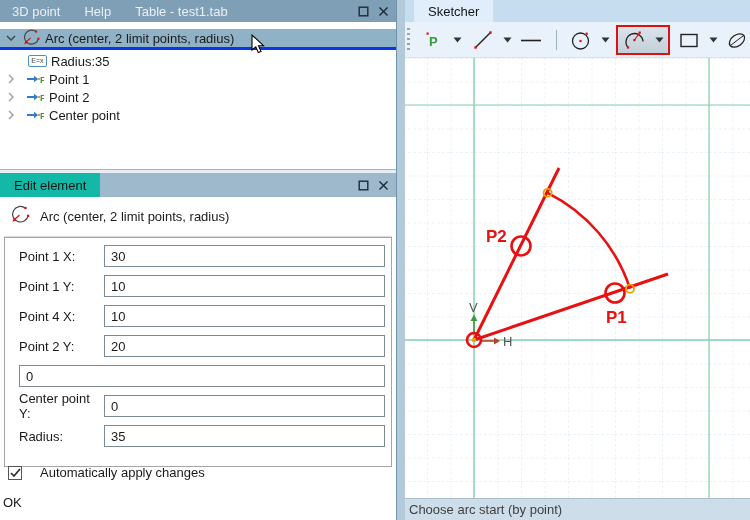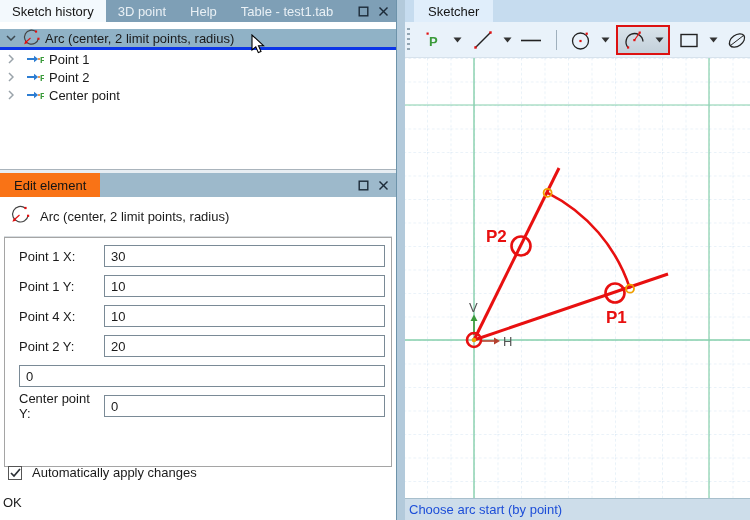--- a/index.html
+++ b/index.html
@@ -25,31 +25,31 @@
   .slot-icon { width:18px; display:flex; justify-content:center; align-items:center; margin-right:5px; }
   .trow.radius-row { margin-left:28px; margin-top:2px; }
   .trow.point-row { padding-left:8px; }
   .point-chev { width:10px; margin-right:8px; display:flex; align-items:center; }
   .expr-icon { width:19px; height:12px; border:1px solid #4a8fc2; border-radius:2px; background:#fff;
     font-size:7px; line-height:10px; text-align:center; color:#444; margin-right:4px; }
 
   
   .edit-panel { position:absolute; left:0; top:173px; width:396px; height:347px; }
   .edit-titlebar { height:24px; background:#9db9cb; display:flex; align-items:stretch; }
-  .edit-tab { background:#f97316; display:flex; align-items:center; padding:0 14px; color:#141414; }
+  .edit-tab { background:#14b8a6; display:flex; align-items:center; padding:0 14px; color:#141414; }
   .edit-body { background:#fff; height:323px; position:relative; }
   .edit-header { display:flex; align-items:center; gap:10px; padding:8px 6px 8px 6px; margin:0 4px;
     border-bottom:1px solid #d8dde1; }
   .groupbox { position:absolute; left:4px; top:40px; width:388px; height:230px;
     border:1px solid #a5a5a5; padding:7px 6px 0 14px; }
   .frow { display:flex; align-items:center; height:22px; margin-bottom:8px; }
   .frow label { width:85px; color:#1a1a1a; }
   .fin { flex:1; height:22px; border:1px solid #7a8a96; background:#fff; padding:0 6px;
     font-family:"Liberation Sans","DejaVu Sans",sans-serif; font-size:13px; color:#1a1a1a; outline:none; }
-  .chk-row { position:absolute; left:8px; top:268px; display:flex; align-items:center; gap:10px; }
+  .chk-row { position:absolute; left:8px; top:268px; display:flex; align-items:center; gap:18px; }
   .chk-box { width:14px; height:14px; border:1px solid #555; background:#fff; display:flex;
     align-items:center; justify-content:center; }
   .ok-line { position:absolute; left:3px; top:298px; color:#1a1a1a;text-align:center; }
 
   
   .splitter { position:absolute; left:396px; top:0; width:9px; height:520px;
     background:#b3cadb; border-left:1px solid #6d93aa; }
 
   
   .right-panel { position:absolute; left:405px; top:0; width:345px; height:520px; display:flex; flex-direction:column; }
@@ -60,33 +60,32 @@
     background:repeating-linear-gradient(to bottom,#92a6b3 0 2px,transparent 2px 5px); }
   .tbtn { display:flex; align-items:center; justify-content:center; width:26px; height:28px; }
   .dd { display:flex; align-items:center; margin-left:7px; }
   .tsep { width:1px; height:20px; background:#9fb0bd; margin:0 12px; }
   .arc-sel-box { display:flex; align-items:center; border:2px solid #dd1111; margin-left:6px; padding:0 4px;
     height:30px; background:linear-gradient(to bottom,#d9e3ea,#c3d0da); }
   .ml6 { margin-left:6px; } .ml8 { margin-left:8px; }
 
   .r-canvas { height:441px; background:#fff; border-top:1px solid #d7e2ec; position:relative; }
   .r-status { height:22px; background:#cdddea; border-top:1px solid #a8bfcc; display:flex; align-items:center;
-    padding-left:4px; color:#1d4ed8; }
+    padding-left:4px; color:#404040; }
 
   .cursor { position:absolute; left:251px; top:34px; z-index:50; }
 </style>
 </head>
 <body>
 
 <div id="root">
 
   <div class="left-col">
 
     <div class="tabbar">
-      <div class="tab active">Sketch history</div>
       <div class="tab">3D point</div>
       <div class="tab">Help</div>
       <div class="tab">Table - test1.tab</div>
       <div class="winbtns">
         <span class="winbtn">
           <svg width="11" height="11">
               <rect x="1.2" y="1.2" width="8.6" height="8.6" fill="none" stroke="#1c2b38" stroke-width="1.4"></rect>
             </svg>
         </span>
         <span class="winbtn">
@@ -111,20 +110,24 @@
             <line x1="8.5" y1="9" x2="4" y2="13" stroke="#e11010" stroke-width="1.2"></line>
             <polygon points="2.2,15.2 3.4,11.6 5.8,13.9" fill="#e11010"></polygon>
             <rect x="13" y="1.5" width="2.1" height="2.1" fill="#e11010"></rect>
             <rect x="15.4" y="8.7" width="2.1" height="2.1" fill="#e11010"></rect>
           </svg>
         </span>
         <span>Arc (center, 2 limit points, radius)</span>
       </div>
       <div class="sel-underline"></div>
 
+      <div class="trow radius-row">
+        <span class="expr-icon">E=x</span>
+        <span>Radius:35</span>
+      </div>
 
       <div class="trow point-row">
         <span class="point-chev">
           <svg width="6" height="10">
               <path d="M1,1 L5,5 L1,9" fill="none" stroke="#9aa3aa" stroke-width="1.5"></path>
             </svg>
         </span>
         <span class="slot-icon">
           <svg width="19" height="12">
             <line x1="1" y1="6" x2="8" y2="6" stroke="#2d7dd2" stroke-width="2"></line>
@@ -220,20 +223,24 @@
               <label>Point 2 Y:</label>
             <input class="fin" value="20" style="">
             </div>
           <div class="frow">
             <input class="fin" value="0" style="">
             </div>
           <div class="frow">
               <label>Center point Y:</label>
             <input class="fin" value="0" style="">
             </div>
+          <div class="frow">
+              <label>Radius:</label>
+            <input class="fin" value="35" style="">
+            </div>
         </div>
 
         <div class="chk-row">
           <span class="chk-box">
             <svg width="11" height="10">
                 <path d="M1,5 L4,8 L10,1" fill="none" stroke="#2a2f35" stroke-width="1.7"></path>
               </svg>
           </span>
           <span>Automatically apply changes</span>
         </div>

